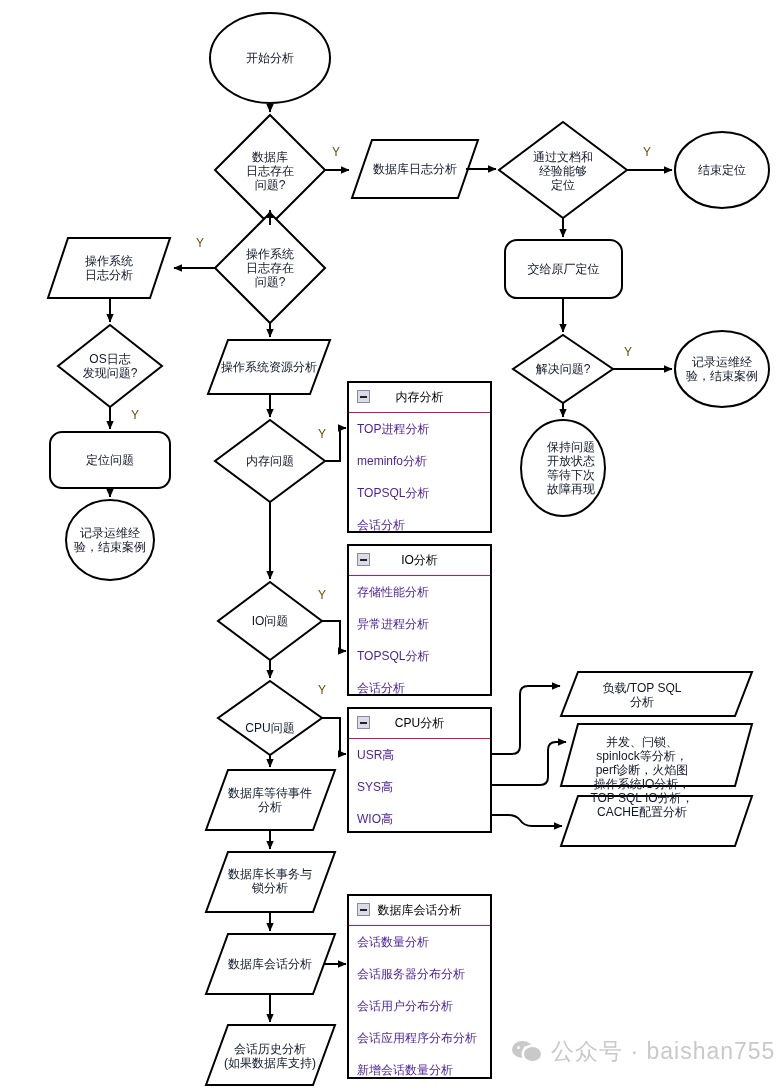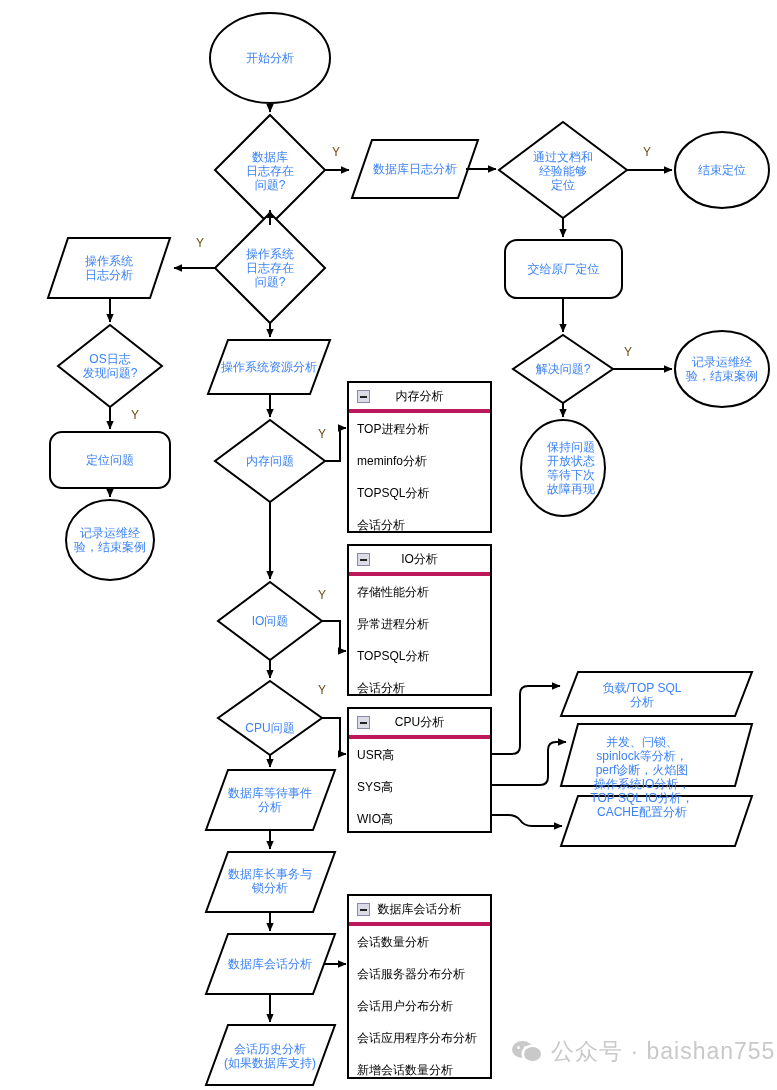--- a/index.html
+++ b/index.html
@@ -1,30 +1,30 @@
 <!DOCTYPE html>
 <html><head>
 <meta charset="utf-8">
 <style>
   html,body{margin:0;padding:0;background:#ffffff;}
   body{width:777px;height:1090px;position:relative;overflow:hidden;
        font-family:"Liberation Sans","DejaVu Sans",sans-serif;}
   #canvas{position:absolute;left:0;top:0;width:777px;height:1090px;}
   .lbl{position:absolute;display:flex;align-items:center;justify-content:center;
-       text-align:center;color:#3b82f6;line-height:1.18;pointer-events:none;
+       text-align:center;color:#0f172a;line-height:1.18;pointer-events:none;
        font-size:12px;white-space:pre-line;}
   .ylbl{position:absolute;font-size:12px;color:#6b4d10;}
   
   .panel{position:absolute;border:2px solid #000;background:#fff;box-sizing:border-box;}
-  .panel-hd{position:relative;height:30px;border-bottom:4px solid #be185d;box-sizing:border-box;
+  .panel-hd{position:relative;height:30px;border-bottom:1px solid #be185d;box-sizing:border-box;
             display:flex;align-items:center;justify-content:center;font-size:12px;color:#000;}
   .minus{position:absolute;left:8px;top:7px;width:13px;height:13px;border:1px solid #8a8aa8;
          background:#dcdce8;box-sizing:border-box;}
   .minus::after{content:"";position:absolute;left:2px;top:5px;width:7px;height:2px;background:#222;}
-  .panel-row{height:32px;display:flex;align-items:center;padding-left:8px;font-size:12px;color:#000000;
+  .panel-row{height:32px;display:flex;align-items:center;padding-left:8px;font-size:12px;color:#4c1d95;
              box-sizing:border-box;}
   .wm{position:absolute;display:flex;align-items:center;gap:9px;color:#c9c9c9;
       font-size:23px;letter-spacing:1px;}
   .wm-icon{position:relative;width:30px;height:22px;}
   .wm-icon .b1{position:absolute;left:0;top:0;width:21px;height:17px;border-radius:50%;background:#c9c9c9;}
   .wm-icon .b2{position:absolute;left:12px;top:6px;width:17px;height:14px;border-radius:50%;background:#c9c9c9;
                box-shadow:0 0 0 2.5px #fff;}
   .wm-icon .d1{position:absolute;left:5px;top:5px;width:3px;height:3px;border-radius:50%;background:#fff;}
   .wm-icon .d2{position:absolute;left:12px;top:5px;width:3px;height:3px;border-radius:50%;background:#fff;}
 </style>

